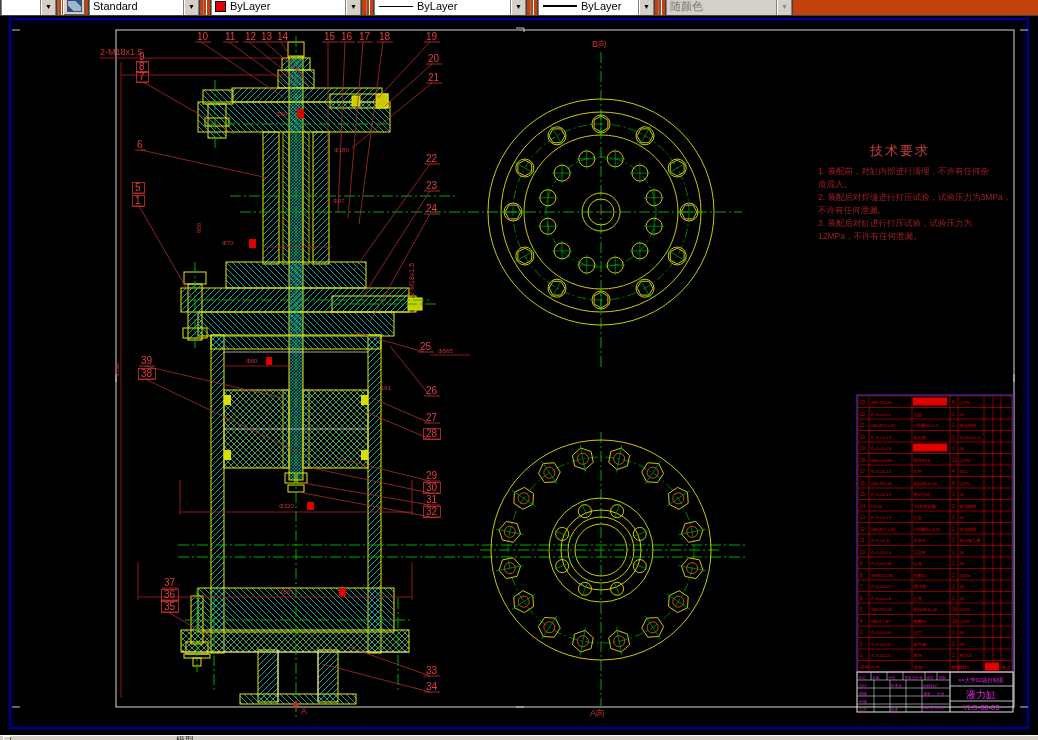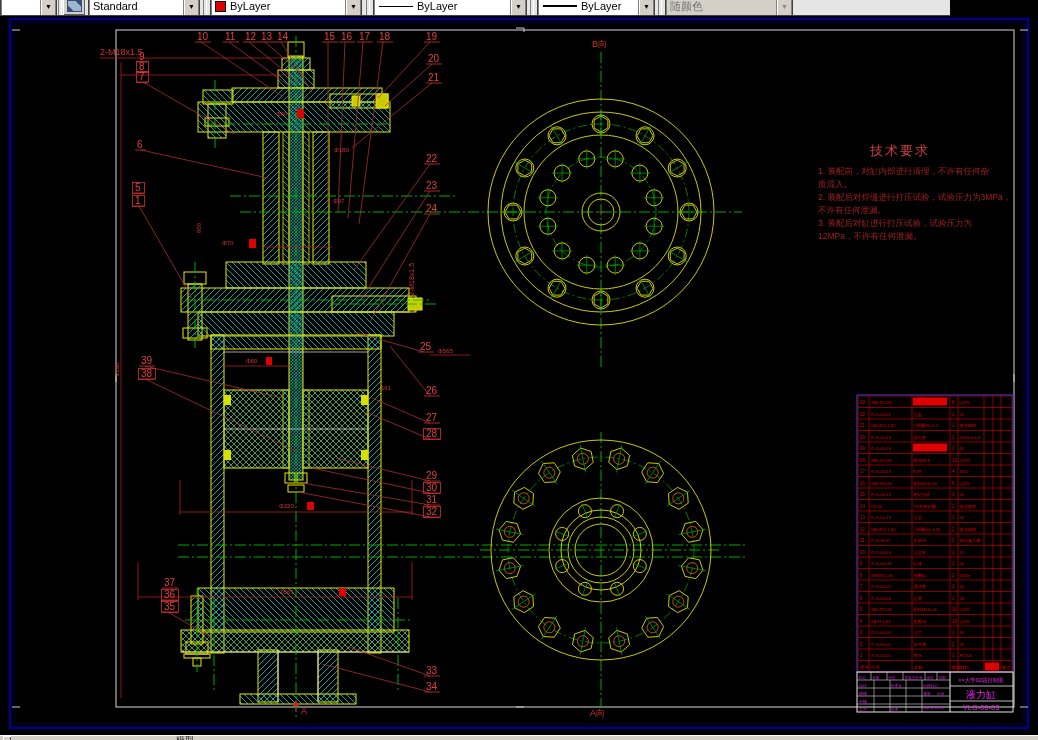--- a/index.html
+++ b/index.html
@@ -1,19 +1,19 @@
 <!DOCTYPE html>
 <html><head>
 <meta charset="utf-8">
 <style>
   html,body{margin:0;padding:0;background:#000;width:1038px;height:740px;overflow:hidden;
             font-family:"Liberation Sans","DejaVu Sans",sans-serif;}
   #stage{position:relative;width:1038px;height:740px;background:#000;}
   
-  #toolbar{position:absolute;left:0;top:0;width:950px;height:15px;background:#e5e5e5;
+  #toolbar{position:absolute;left:0;top:0;width:1038px;height:15px;background:#c2410c;
            border-bottom:1px solid #404040;overflow:hidden;z-index:5;}
   .combo{position:absolute;top:-5px;height:20px;background:#fff;border:1px solid #404040;
          box-shadow:inset 1px 1px 0 #808080;font-size:11px;color:#000;display:flex;align-items:center;}
   .combo .lbl{padding-left:4px;white-space:nowrap;overflow:hidden;flex:1;}
   .combo .arr{width:15px;height:100%;background:#d4d0c8;border-left:1px solid #808080;
               box-shadow:inset 1px 1px 0 #fff, inset -1px -1px 0 #808080;
               font-size:7px;display:flex;align-items:center;justify-content:center;color:#000;}
   .combo.disabled{background:#d4d0c8;color:#777;}
   .swatch-red{width:9px;height:9px;background:#e00000;border:1px solid #000;margin-left:4px;}
   .swatch-line{width:34px;height:1px;background:#000;margin-left:5px;}

